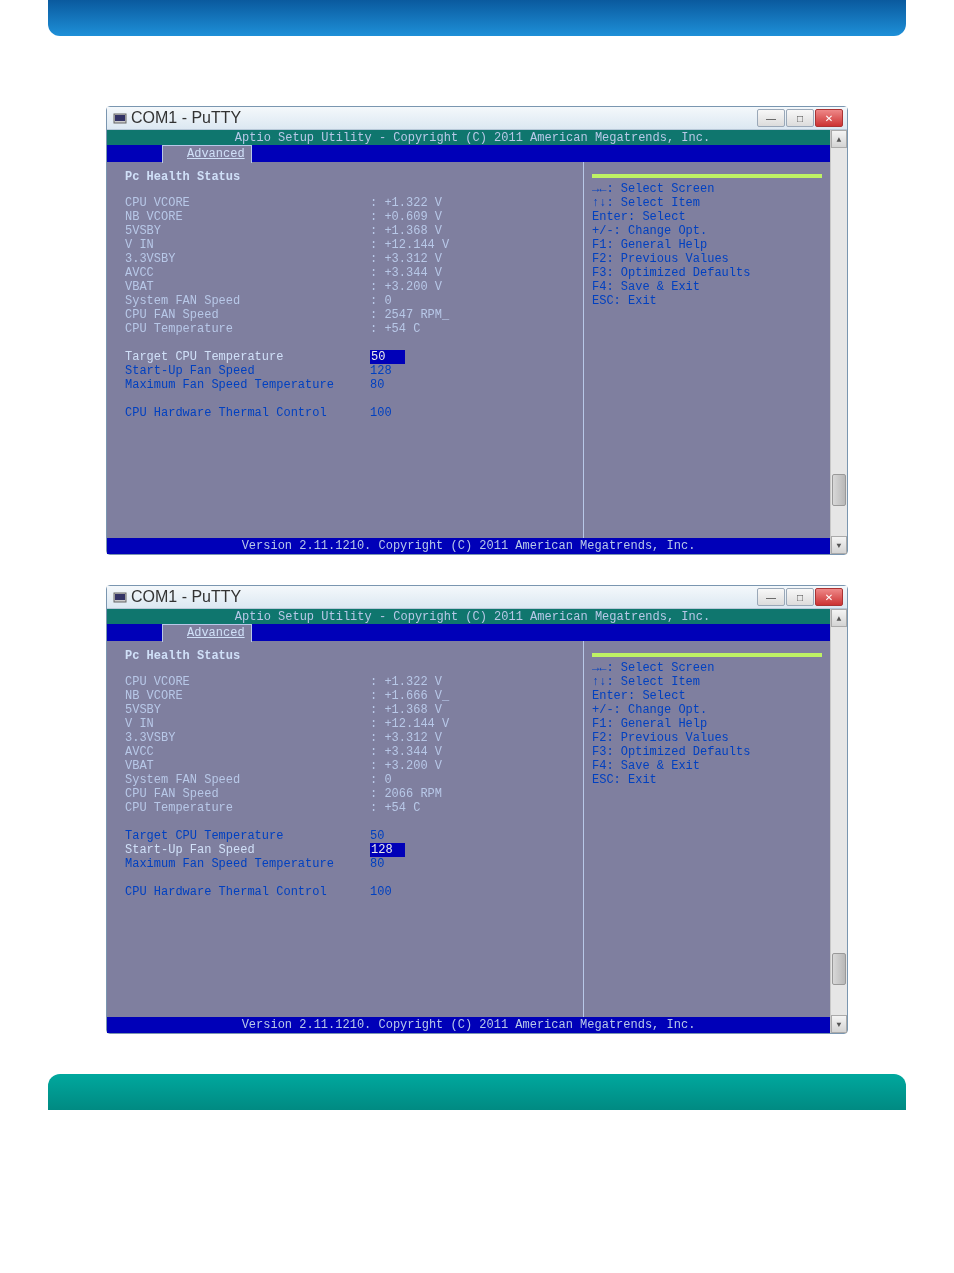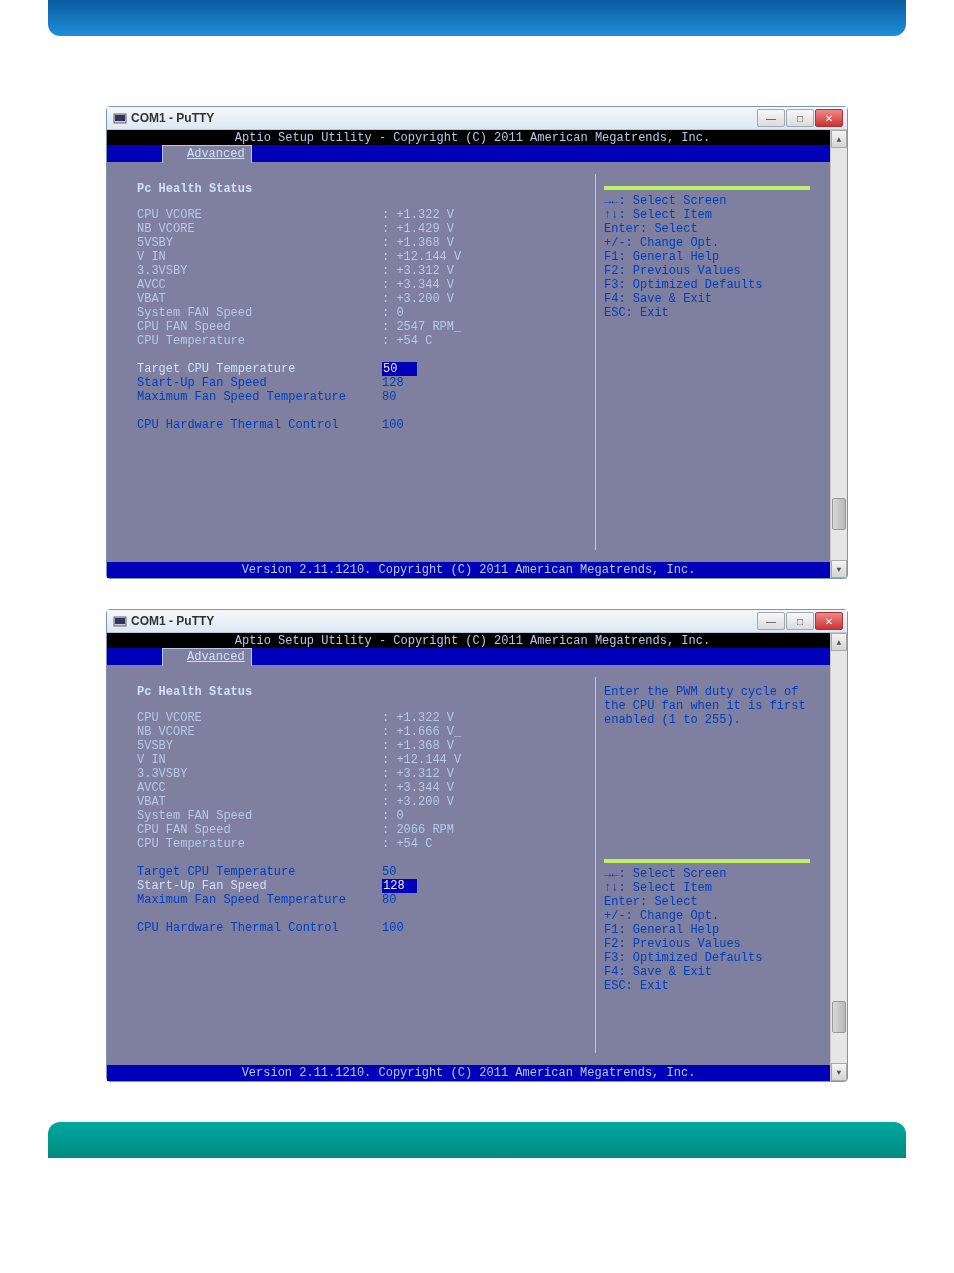--- a/index.html
+++ b/index.html
@@ -53,23 +53,22 @@
       border-bottom: 1px solid #b8c8d8;
     }
     .titlebar .icon {
       width: 14px;
       height: 14px;
       margin-right: 4px;
     }
     .titlebar .title {
       flex: 1;
       font-family: "Segoe UI", Tahoma, sans-serif;
-      font-size: 12px;
+      font-size: 16px;
       color: #333;
-      font-weight: bold;
     }
     .winbtns {
       display: flex;
       gap: 1px;
     }
     .winbtn {
       width: 26px;
       height: 16px;
       background: linear-gradient(to bottom, #f8f8f8, #dcdcdc);
       border: 1px solid #9aa8b8;
@@ -93,21 +92,21 @@
     .terminal {
       flex: 1;
       background: #7f7f9f;
       font-family: "Courier New", monospace;
       font-size: 12px;
       line-height: 14px;
       color: #b8c8e8;
       position: relative;
     }
     .bios-header {
-      background: #000000;
+      background: #0f766e;
       color: #b8c8e8;
       text-align: center;
       padding: 1px 0 0 8px;
       height: 14px;
     }
     .bios-tabs {
       background: #0000b8;
       height: 17px;
       padding-left: 55px;
     }
@@ -115,21 +114,21 @@
       display: inline-block;
       background: #7f7f9f;
       color: #d0e0f8;
       padding: 1px 6px 2px 24px;
       border: 1px solid #b8c8e8;
       border-bottom: none;
       text-decoration: underline;
     }
     .bios-body {
       display: flex;
-      padding: 12px;
+      padding: 0;
       justify-content: flex-end;
     }
     .bios-left {
       width: 450px;
       padding: 8px 8px 8px 18px;
       min-height: 360px;
     }
     .bios-right {
       flex: 1;
       border-left: 1px solid #b8c8e8;
@@ -247,21 +246,21 @@
       </div>
       <div class="bios-body">
         <div class="bios-left">
           <div class="section-title">Pc Health Status</div>
           <div class="row">
               <div class="label">CPU VCORE</div>
               <div class="value">: +1.322 V</div>
             </div>
           <div class="row">
               <div class="label">NB VCORE</div>
-              <div class="value">: +1.429 V</div>
+              <div class="value">: +0.609 V</div>
             </div>
           <div class="row">
               <div class="label">5VSBY</div>
               <div class="value">: +1.368 V</div>
             </div>
           <div class="row">
               <div class="label">V IN</div>
               <div class="value">: +12.144 V</div>
             </div>
           <div class="row">
@@ -410,21 +409,20 @@
               <div class="label">Maximum Fan Speed Temperature</div>
               <div class="value">80</div>
             </div>
           <div style="height:14px"></div>
           <div class="row blue-row">
               <div class="label">CPU Hardware Thermal Control</div>
               <div class="value">100</div>
             </div>
         </div>
         <div class="bios-right">
-          <div class="help-text">Enter the PWM duty cycle of the CPU fan when it is first enabled (1 to 255).</div>
           <div class="nav-hints">
             <div>→←: Select Screen</div>
             <div>↑↓: Select Item</div>
             <div>Enter: Select</div>
             <div>+/-: Change Opt.</div>
             <div>F1: General Help</div>
             <div>F2: Previous Values</div>
             <div>F3: Optimized Defaults</div>
             <div>F4: Save &amp; Exit</div>
             <div>ESC: Exit</div>

